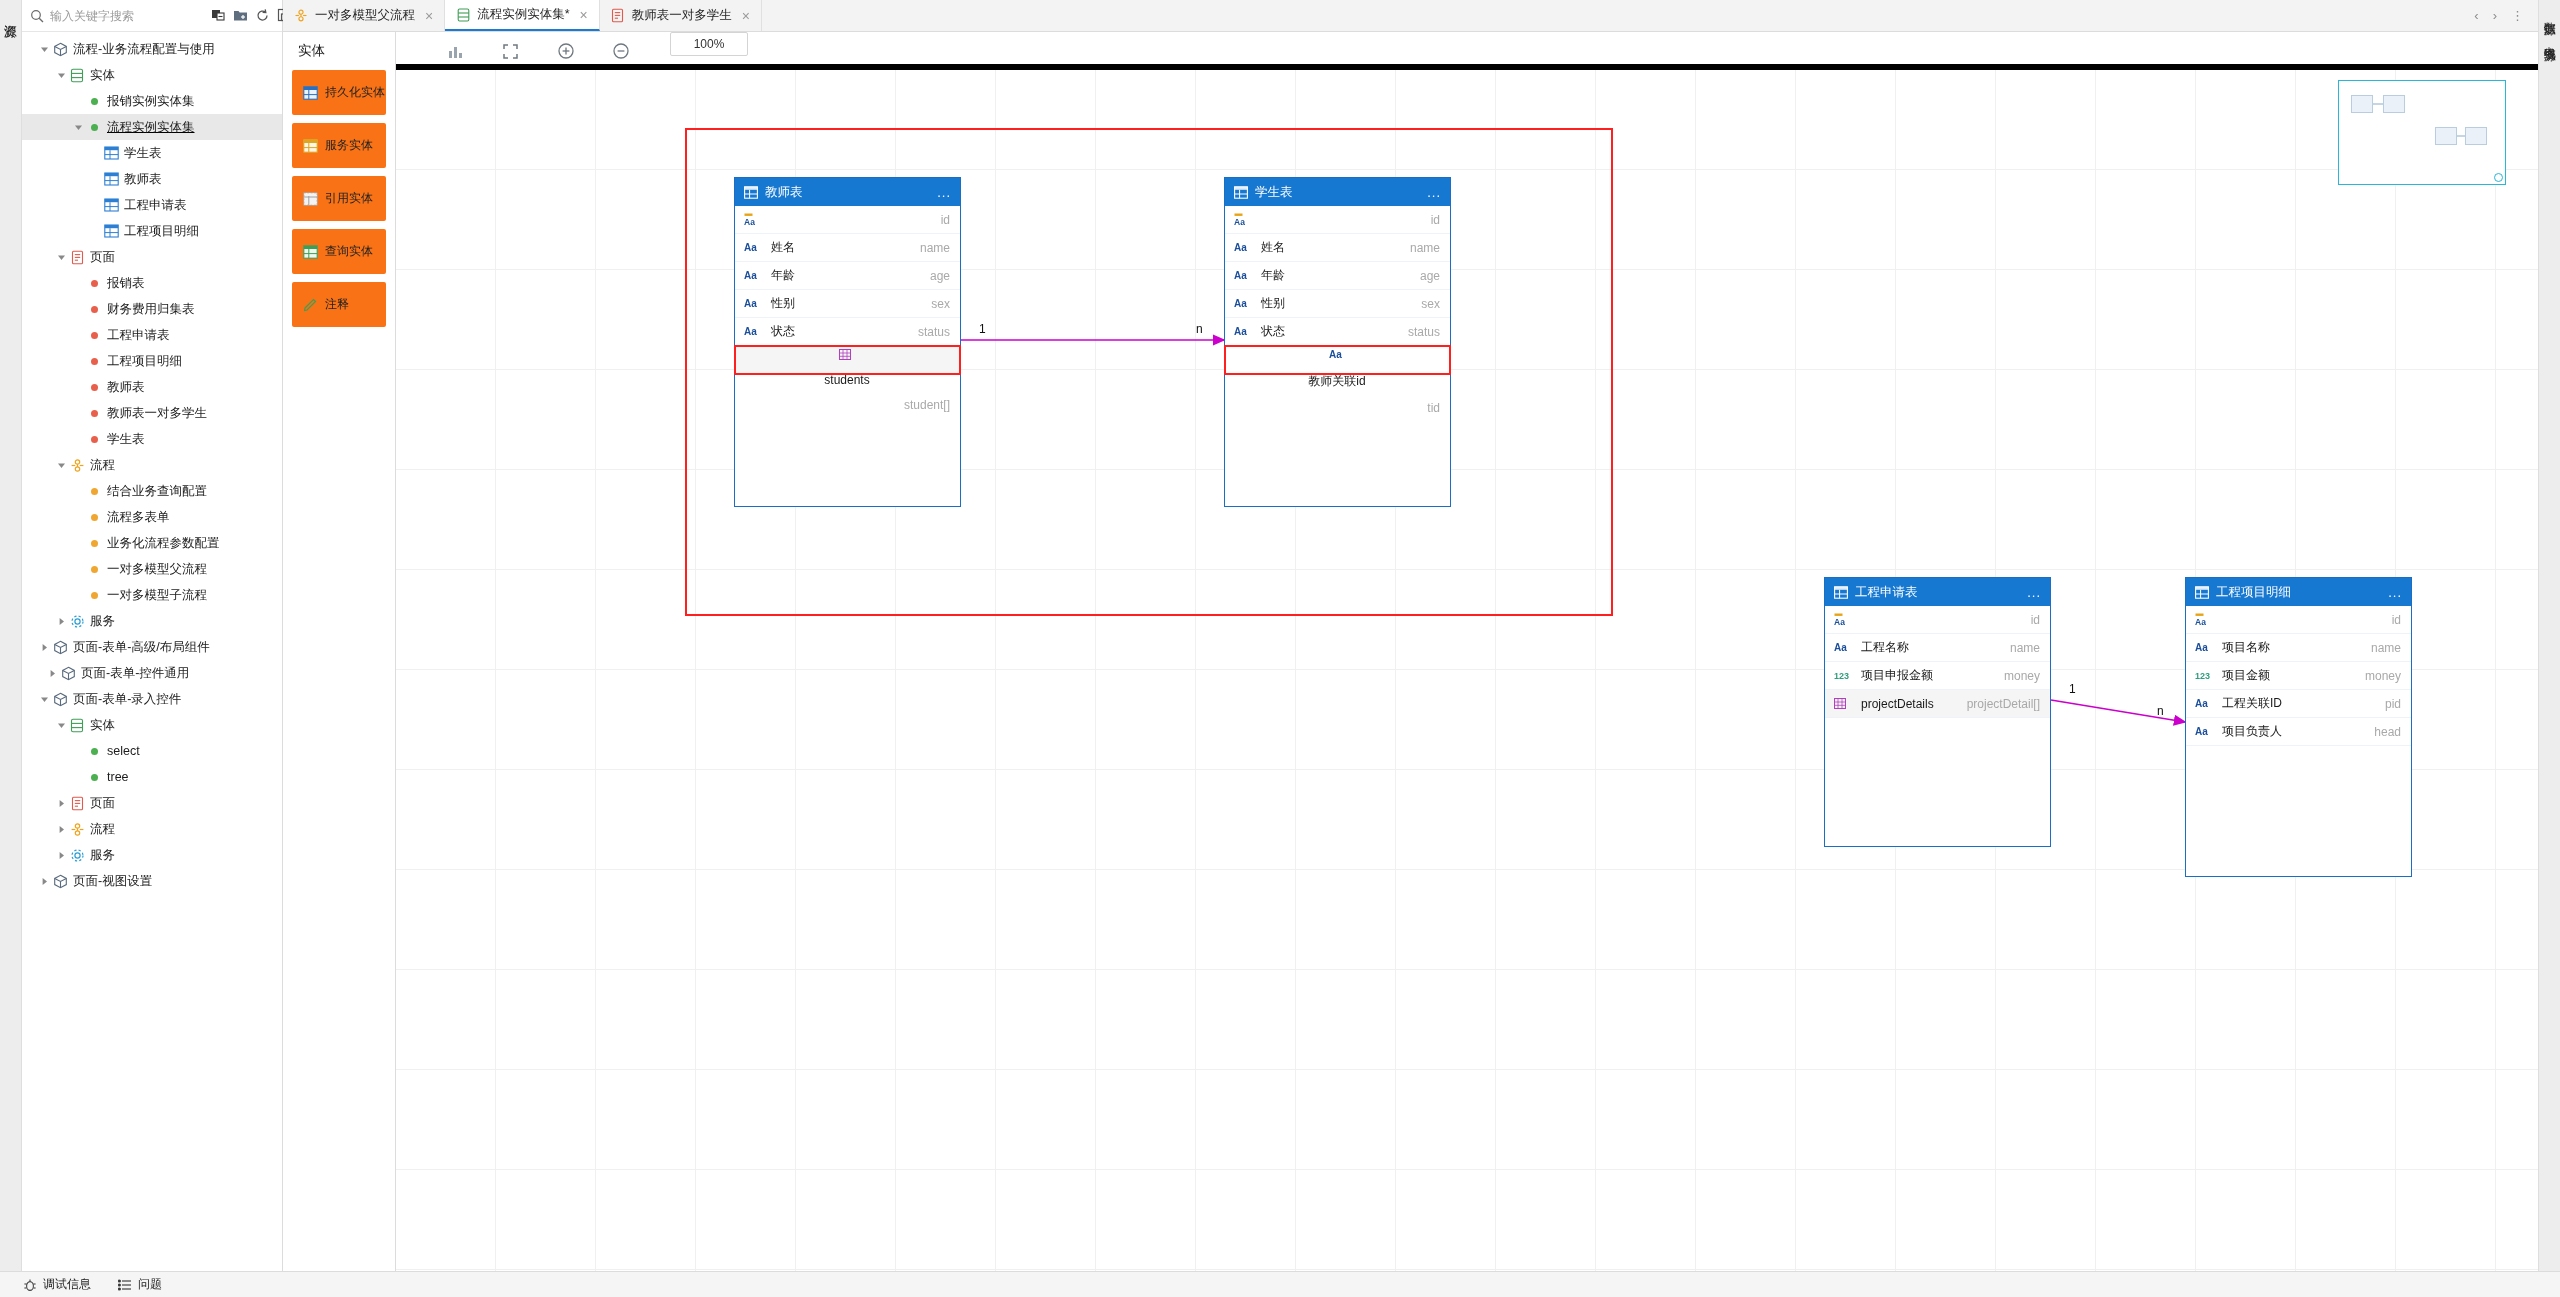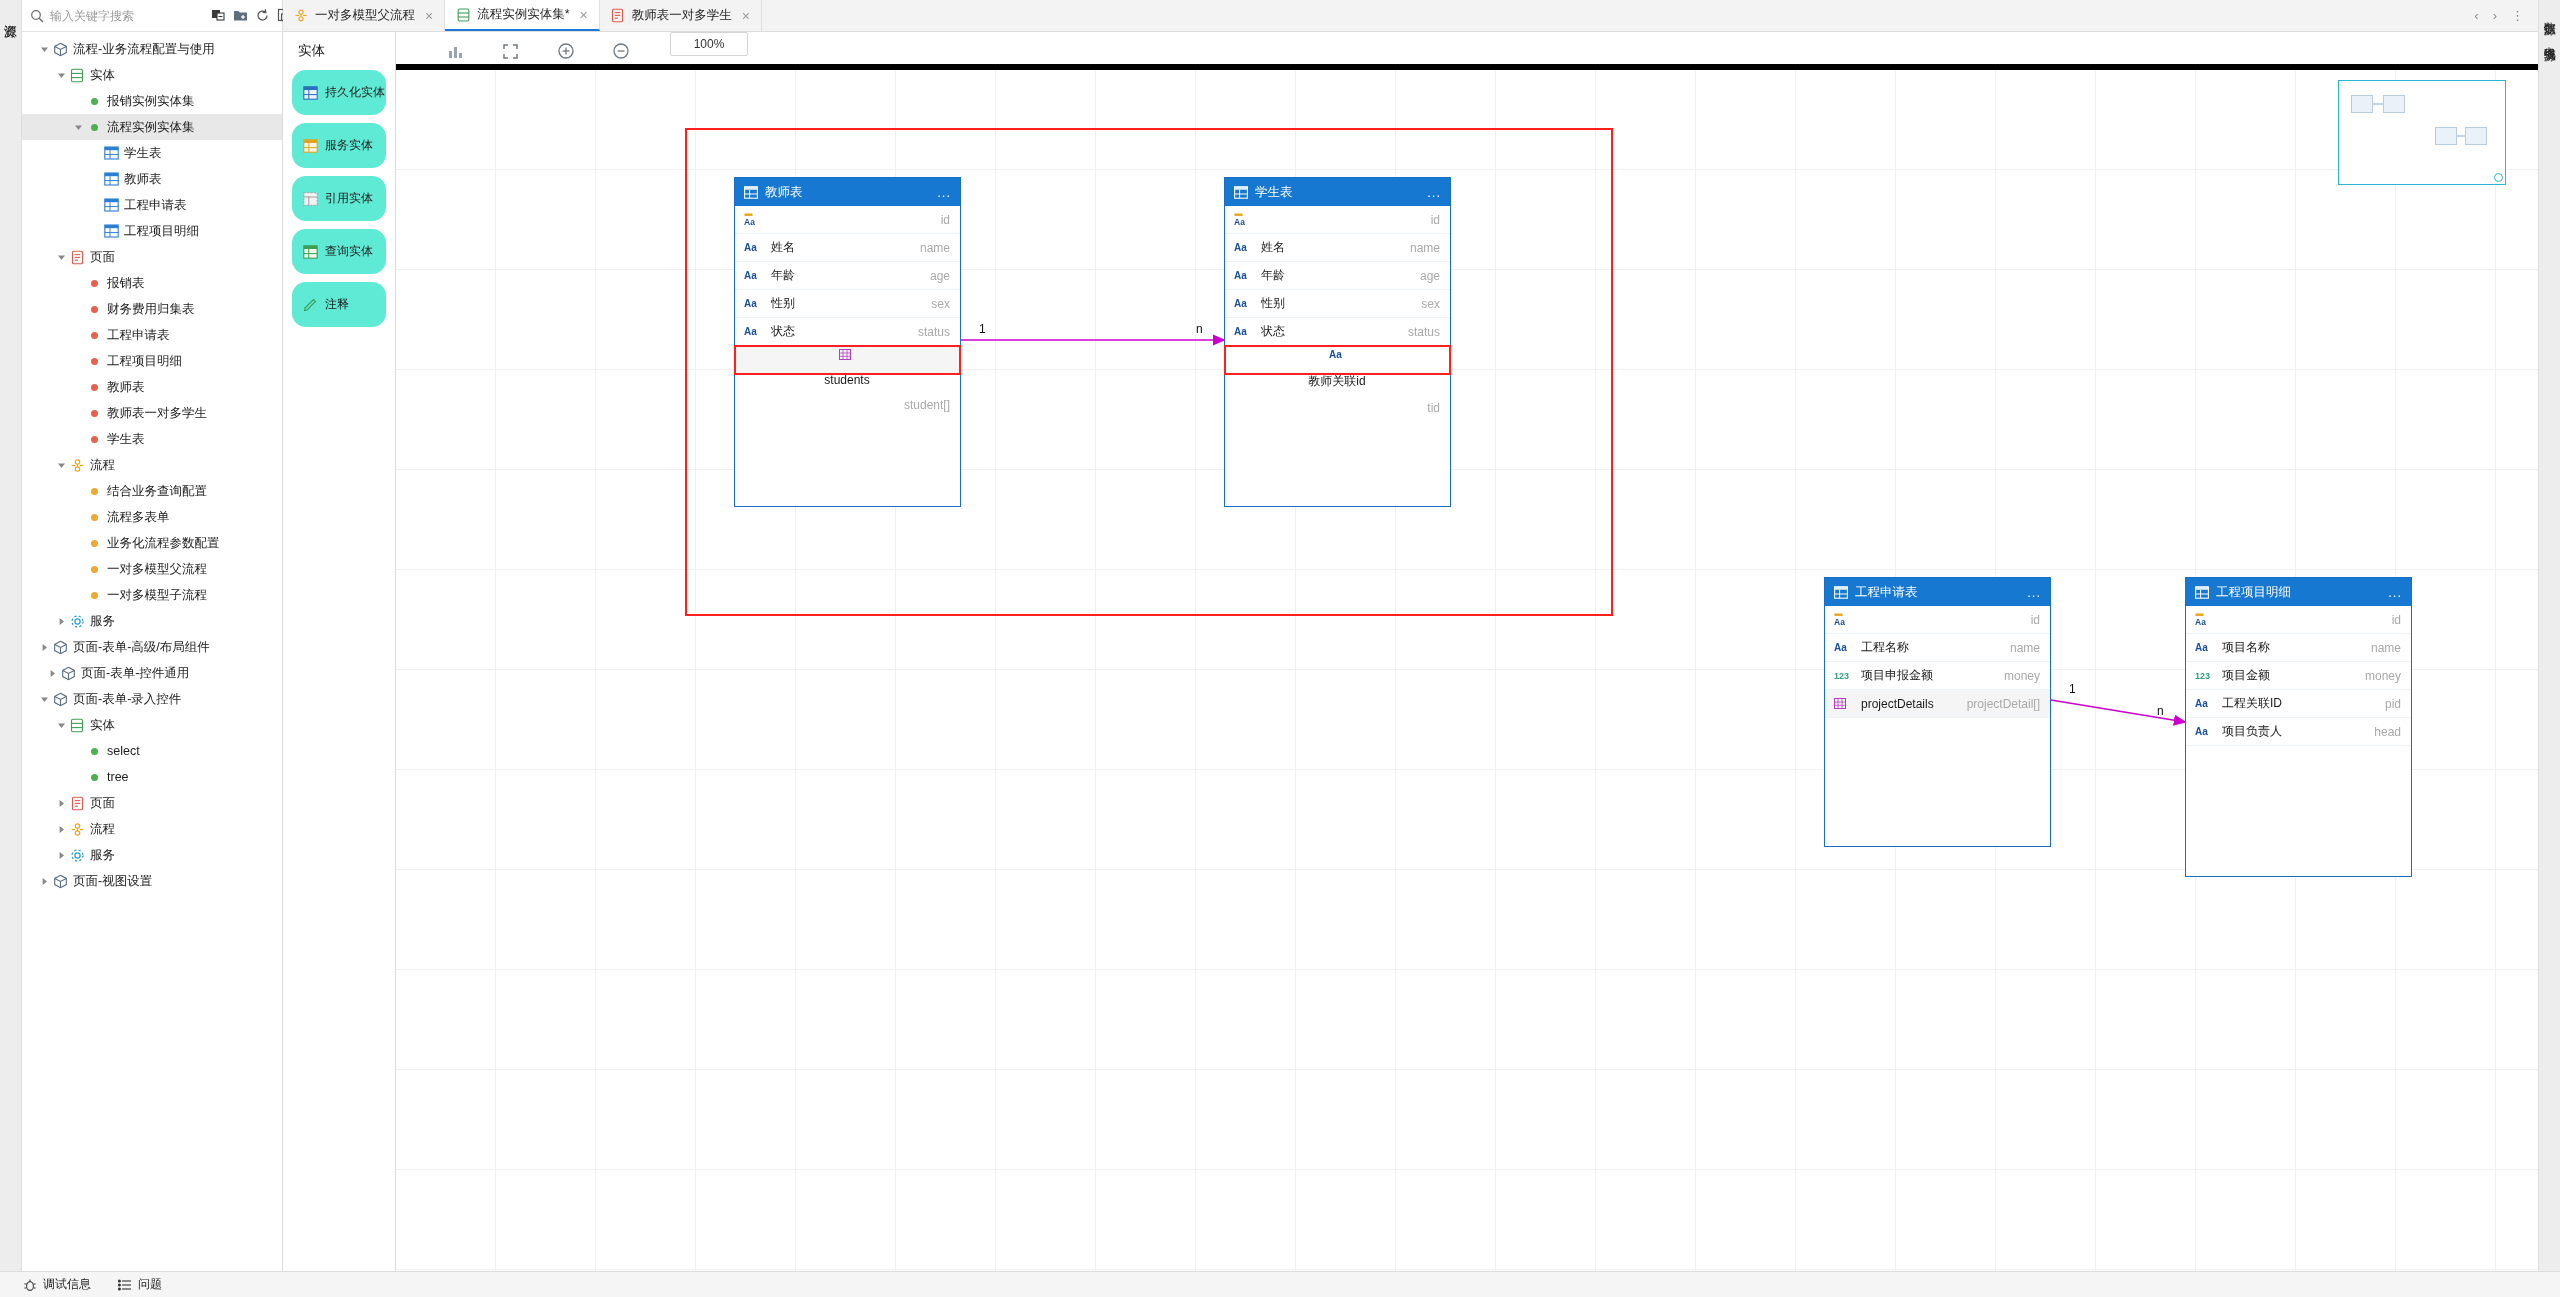--- a/index.html
+++ b/index.html
@@ -31,21 +31,21 @@
      padding:0 4px 0 8px; gap:6px; }
   .exp-search .sicon{ width:14px;height:14px; flex:0 0 14px; }
   .exp-search input{ border:0; outline:0; flex:1; font-size:12px; color:#15803d;
     font-family:"Liberation Sans","DejaVu Sans",sans-serif; background:transparent;}
   .exp-search input::placeholder{ color:#9b9b9b; }
   .exp-tools{ display:flex; align-items:center; gap:7px; padding-right:3px; }
   .exp-tools .ti{ width:15px; height:15px; display:block; cursor:pointer;}
 
   .tree{ flex:1; overflow:hidden; padding-top:4px; font-size:12px; }
   .node{ height:26px; display:flex; align-items:center; white-space:nowrap; cursor:pointer; }
-  .node.sel{ background:#e8e8e8; }
+  .node.sel{ background:#e8e8e8;text-decoration:underline; }
   .arrow{ width:12px; height:12px; flex:0 0 12px; margin-right:2px; display:flex;
      align-items:center; justify-content:center; }
   .arrow.none{ visibility:hidden; }
   .nicon{ width:16px;height:16px; flex:0 0 16px; margin-right:5px; display:flex;
      align-items:center; justify-content:center; }
   .nlabel{ color:#1c1c1c; font-size:12.5px; }
   .dot{ width:7px;height:7px;border-radius:50%; display:inline-block; }
 
   
   .editor{ flex:1; display:flex; flex-direction:column; min-width:0; background:#fff; }
@@ -58,21 +58,21 @@
   .tab .tclose{ color:#9a9a9a; font-size:14px; line-height:1; margin-left:3px; }
   .tabnav{ margin-left:auto; display:flex; align-items:center; gap:14px; padding:0 14px;
     color:#8d8d8d; font-size:13px;}
 
   .edbody{ flex:1; display:flex; min-height:0; }
 
   
   .palette{ width:113px; flex:0 0 113px; border-right:1px solid #dcdcdc; background:#fff; }
   .pal-title{ height:38px; display:flex; align-items:center; padding-left:15px;
     font-size:13.5px; color:#1d1d1d; }
-  .pal-item{ height:45px; margin:0 9px 8px 9px; border-radius:14px; background:#5eead4;
+  .pal-item{ height:45px; margin:0 9px 8px 9px; border-radius:2px; background:#f97316;
     display:flex; align-items:center; gap:7px; padding-left:10px; font-size:12px; color:#222;
     cursor:pointer;}
   .pal-item .pi{ width:16px;height:16px; flex:0 0 16px; display:flex;align-items:center;justify-content:center;}
 
   
   .canvasarea{ flex:1; display:flex; flex-direction:column; min-width:0; position:relative;}
   .cv-toolbar{ height:38px; flex:0 0 38px; border-bottom:6px solid #000000; background:#fff;
      display:flex; align-items:flex-start; padding-left:32px; gap:0; }
   .tb-btn{ width:55px; height:38px; display:flex; align-items:center; justify-content:center;
      cursor:pointer; }

